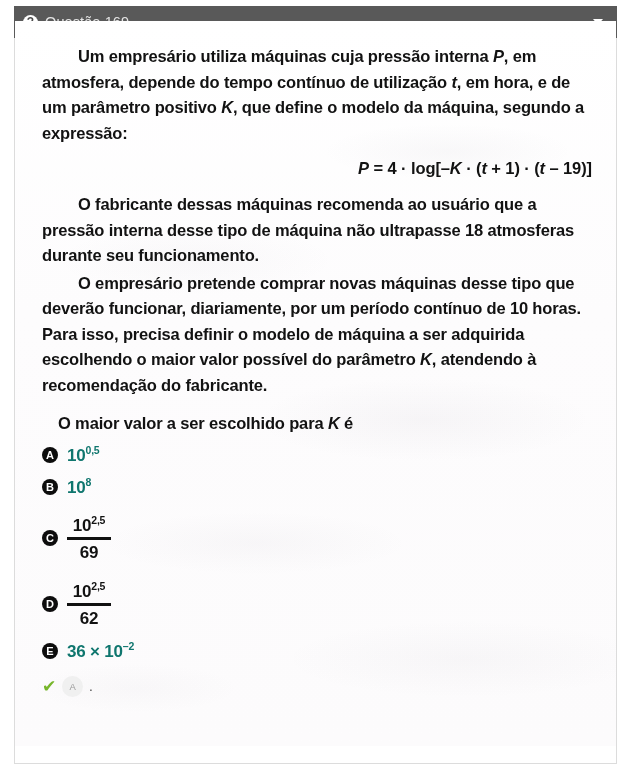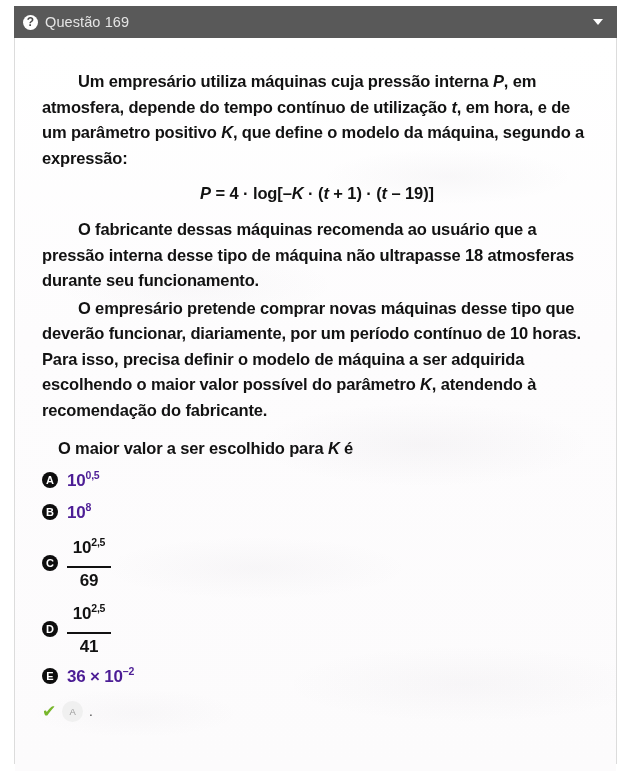--- a/index.html
+++ b/index.html
@@ -72,21 +72,21 @@
     border-right: 5px solid transparent;
     border-top: 6px solid #ffffff;
     margin-right: 4px;
     flex: none;
   }
 
   
   .content {
     position: absolute;
     left: 15px;
-    top: 46px;
+    top: 21px;
     width: 601px;
     height: 725px;
     background: #fdfdfd;
     box-sizing: border-box;
     overflow: hidden;
   }
   
   .content::before {
     content: "";
     position: absolute;
@@ -116,21 +116,21 @@
     margin: 0 0 2px 0;
     letter-spacing: -0.15px;
   }
   .para em { font-style: italic; font-weight: bold; }
 
   .formula {
     font-family: "Liberation Sans", sans-serif;
     font-weight: bold;
     font-size: 16.5px;
     color: #121212;
-    text-align: center;
+    text-align: right;
     margin: 13px 0 14px 0;
     letter-spacing: -0.1px;
   }
   .formula em { font-style: italic; font-weight: bold; }
 
   .question-line {
     font-family: "Liberation Sans", sans-serif;
     font-weight: bold;
     font-size: 16.5px;
     line-height: 25px;
@@ -162,40 +162,40 @@
     text-align: center;
     font-family: "Liberation Sans", sans-serif;
     flex: none;
     margin-right: 9px;
   }
 
   .opt-text {
     font-family: "Liberation Sans", sans-serif;
     font-weight: bold;
     font-size: 17px;
-    color: #4c1d95;
+    color: #0f766e;
     letter-spacing: -0.2px;
   }
   .opt-text sup {
     font-size: 10.5px;
     vertical-align: super;
     letter-spacing: -0.2px;
   }
 
   .fraction {
     display: inline-flex;
     flex-direction: column;
     align-items: center;
     font-family: "Liberation Sans", sans-serif;
     font-weight: bold;
     font-size: 17px;
     color: #121212;
     line-height: 1;
   }
-  .fraction .numer { padding: 0 4px 10px 4px; letter-spacing: -0.2px; }
+  .fraction .numer { padding: 0 4px 3px 4px; letter-spacing: -0.2px; }
   .fraction .numer sup { font-size: 10.5px; vertical-align: super; }
   .fraction .bar {
     width: 100%;
     min-width: 44px;
     height: 2.6px;
     background: #111111;
   }
   .fraction .denom { padding: 4px 4px 0 4px; letter-spacing: -0.2px; }
 
   
@@ -276,21 +276,21 @@
           <div class="bar"></div>
           <div class="denom">69</div>
         </div>
       </div>
 
       <div class="option frac">
         <div class="bullet">D</div>
         <div class="fraction">
           <div class="numer"><span>10</span><sup>2,5</sup></div>
           <div class="bar"></div>
-          <div class="denom">41</div>
+          <div class="denom">62</div>
         </div>
       </div>
 
       <div class="option">
         <div class="bullet">E</div>
         <div class="opt-text"><span>36 × 10</span><sup>–2</sup></div>
       </div>
 
     </div>
 

